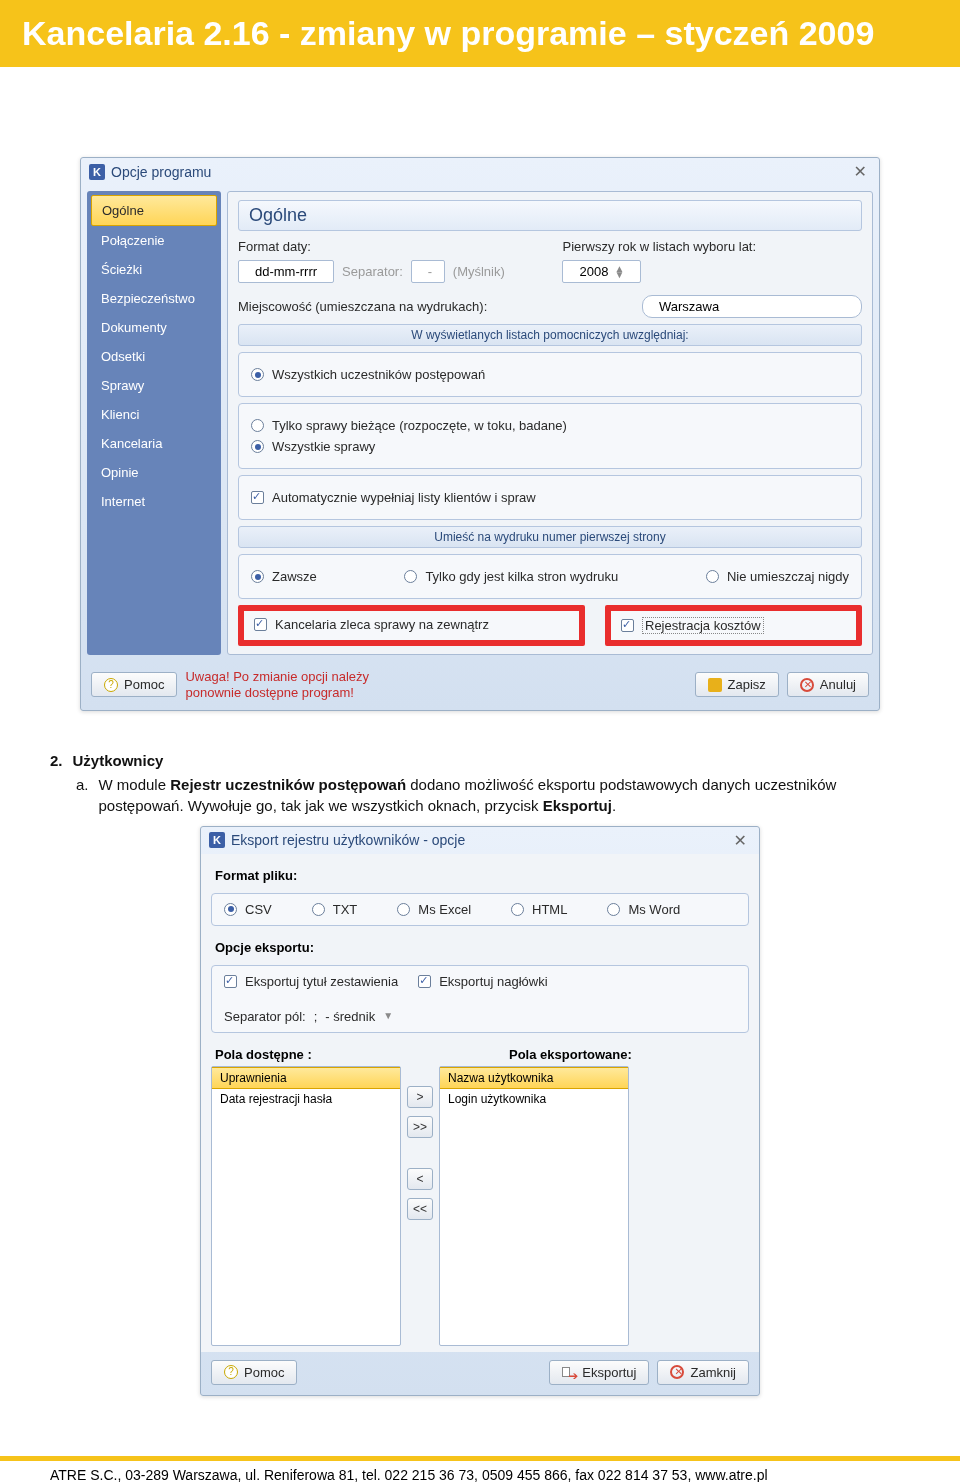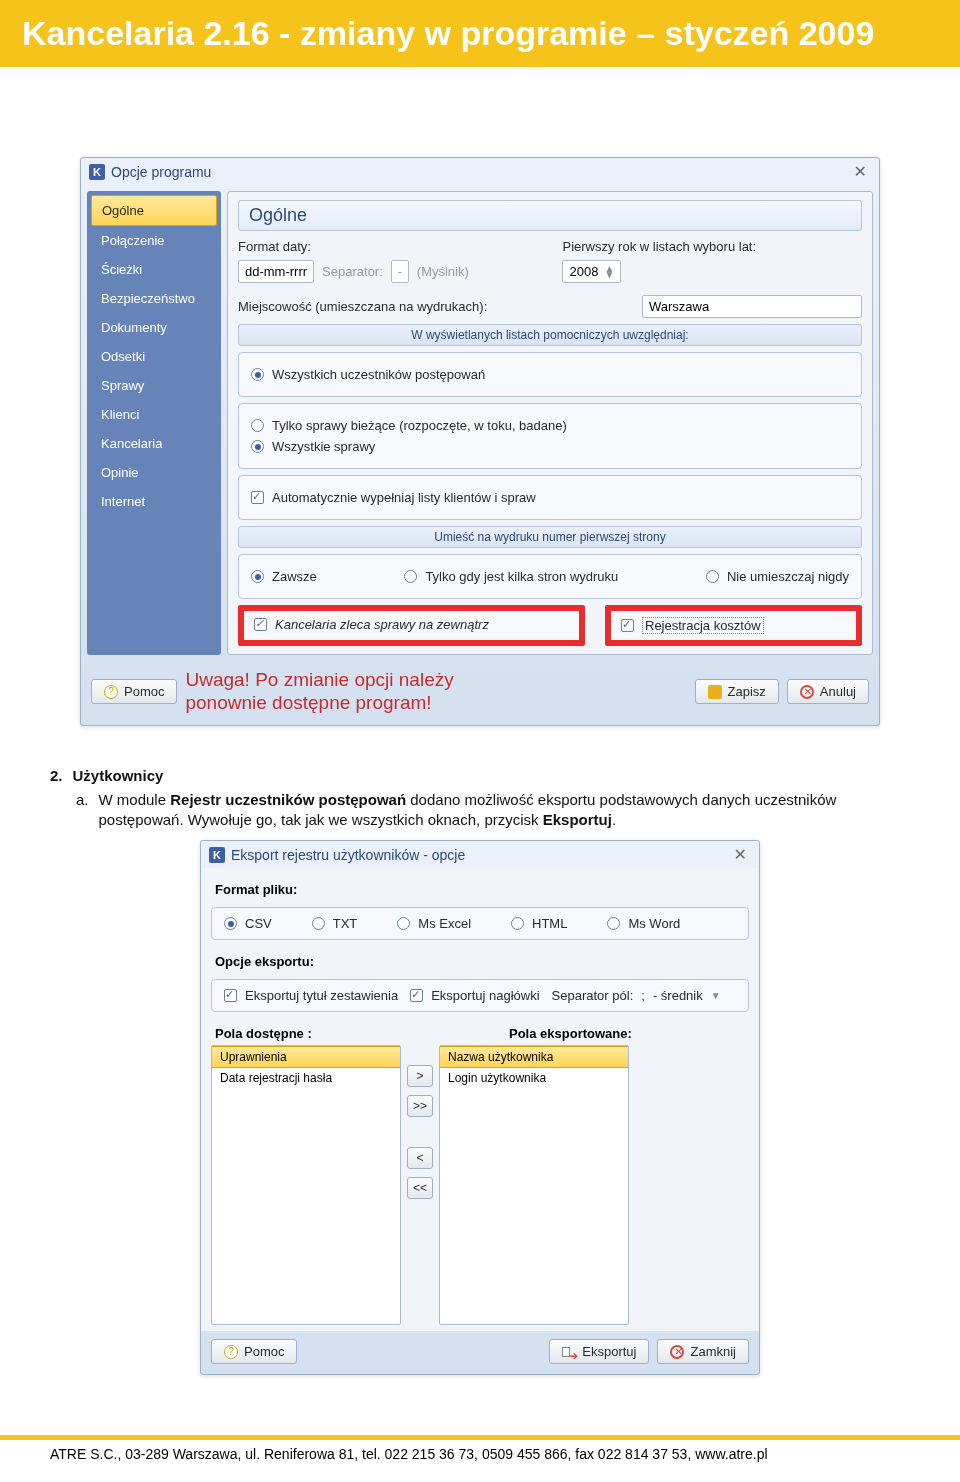--- a/index.html
+++ b/index.html
@@ -93,21 +93,21 @@
     color: #2b4a7a;
     font-size: 18px;
     margin-bottom: 8px;
   }
   .row { display: flex; align-items: center; gap: 8px; margin: 6px 0; }
   .lbl { color: #2a2a2a; font-size: 13px; }
   .half { width: 48%; }
   .input, .spinner {
     border: 1px solid #a9bbd4;
     background: #fff;
-    padding: 3px 6px;
+    padding: 3px 16px;
     font-size: 13px;
     border-radius: 2px;
   }
   .disabled { color: #9a9a9a; }
   .spinner { display: flex; align-items: center; gap: 6px; }
   .caret { color: #8a8a8a; font-size: 10px; line-height: 6px; }
   .subhead {
     text-align: center;
     background: linear-gradient(#eaf0f9, #d9e4f2);
     border: 1px solid #b5c6df;
@@ -152,21 +152,21 @@
     gap: 6px;
     padding: 4px 12px;
     background: linear-gradient(#fcfcfc, #e3e8ef);
     border: 1px solid #9cb0c6;
     border-radius: 3px;
     font-size: 13px;
     color: #2a2a2a;
     cursor: pointer;
   }
   .btn .bi { width:14px; height:14px; display:inline-block; }
-  .warn { color: #c72b2b; font-size: 19px; line-height: 1.2; }
+  .warn { color: #c72b2b; font-size: 13px; line-height: 1.2; }
   .flex1 { flex:1; }
   
   .body-text { font-size: 15px; color: #111; padding: 20px 50px 10px 50px; line-height: 1.35; }
   .body-text b { font-weight: bold; }
   
   
   .export-wrap { padding: 0 200px 40px 200px; }
   .fmt-row { display:flex; gap: 40px; padding: 8px 12px; }
   .fmt-row .opt { margin:0; }
   .section-lbl { font-weight: bold; font-size: 13px; padding: 8px 4px 4px 4px; }
@@ -250,21 +250,21 @@
               <span>2008</span>
               <span style="display:flex;flex-direction:column;">
                 <span class="caret">▲</span>
                 <span class="caret">▼</span>
               </span>
             </span>
           </div>
         </div>
         <div class="row" style="justify-content:space-between;">
           <span class="lbl">Miejscowość (umieszczana na wydrukach):</span>
-          <span class="input" style="width:220px;">Warszawa</span>
+          <span class="input" style="width:220px;border-radius:10px;">Warszawa</span>
         </div>
         <div class="subhead">W wyświetlanych listach pomocniczych uwzględniaj:</div>
         <div class="group">
           <div class="opt">
               <span class="radio on"></span>
               <span>Wszystkich uczestników postępowań</span>
             </div>
         </div>
         <div class="group">
           <div class="opt">
@@ -291,21 +291,21 @@
           <div class="opt">
               <span class="radio"></span>
               <span>Tylko gdy jest kilka stron wydruku</span>
             </div>
           <div class="opt">
               <span class="radio"></span>
               <span>Nie umieszczaj nigdy</span>
             </div>
         </div>
         <div class="justify">
-          <div class="redbox" style="flex:1.4;font-style:italic;">
+          <div class="redbox" style="flex:1.4;">
             <div class="opt" style="margin:0;">
                 <span class="check on"></span>
                 <span>Kancelaria zleca sprawy na zewnątrz</span>
               </div>
           </div>
           <div class="redbox" style="flex:1;">
             <div class="opt" style="margin:0;">
                 <span class="check on"></span>
                 <span class="dotted-box">Rejestracja kosztów</span>
               </div>
@@ -376,21 +376,21 @@
         <div class="opt">
             <span class="radio"></span>
             <span>HTML</span>
           </div>
         <div class="opt">
             <span class="radio"></span>
             <span>Ms Word</span>
           </div>
       </div>
       <div class="section-lbl">Opcje eksportu:</div>
-      <div class="group" style="display:flex;gap:12px;align-items:center;flex-wrap:wrap;">
+      <div class="group" style="display:flex;gap:20px;align-items:center;flex-wrap:wrap;">
         <div class="opt" style="margin:0;">
             <span class="check on"></span>
             <span>Eksportuj tytuł zestawienia</span>
           </div>
         <div class="opt" style="margin:0;">
             <span class="check on"></span>
             <span>Eksportuj nagłówki</span>
           </div>
         <div class="opt" style="margin:0;">
           <span class="lbl">Separator pól:</span>

